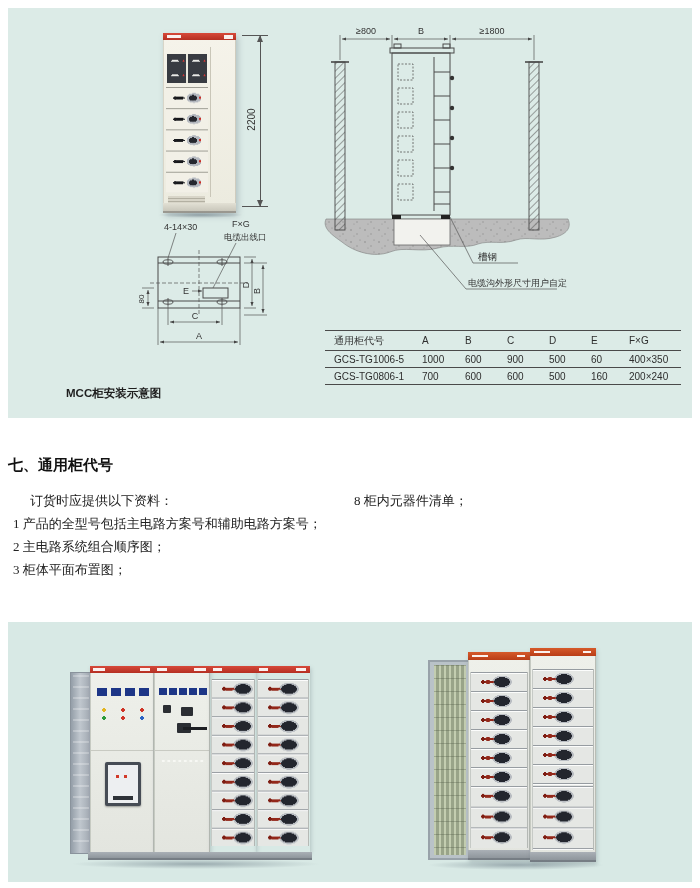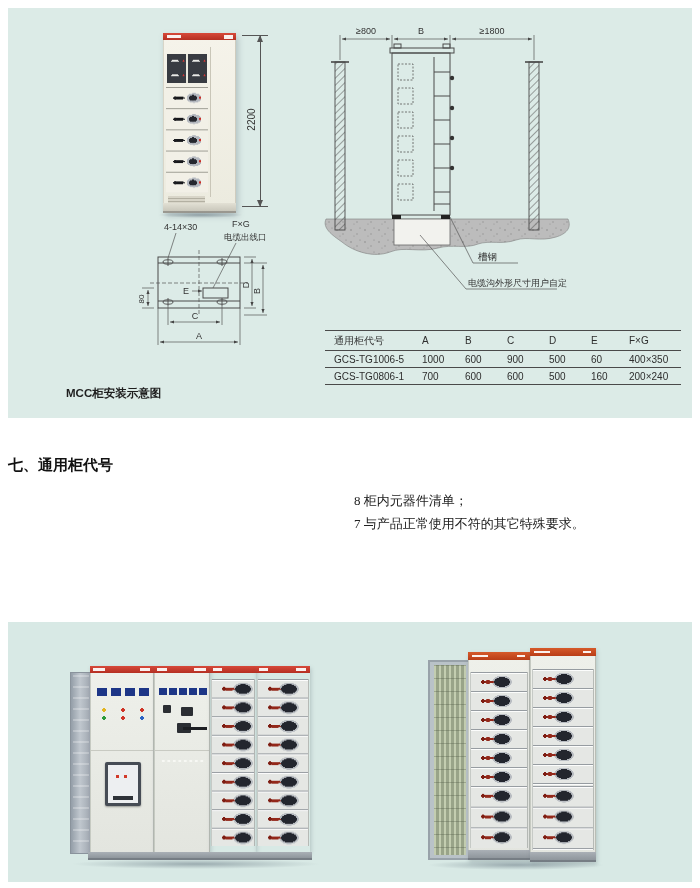--- a/index.html
+++ b/index.html
@@ -343,23 +343,28 @@
           <td>200×240</td>
         </tr>
       </tbody>
     </table>
 
     <div class="caption">MCC柜安装示意图</div>
   </div>
 
   <div class="sec-heading">七、通用柜代号</div>
 
+  <div class="order-col left">
+    <div class="order-intro">订货时应提供以下资料：</div>
+    <div>1 产品的全型号包括主电路方案号和辅助电路方案号；</div>
+    <div>2 主电路系统组合顺序图；</div>
+    <div>3 柜体平面布置图；</div>
+  </div>
   <div class="order-col right">
     <div>8 柜内元器件清单；</div>
-    <div>7 与产品正常使用不符的其它特殊要求。</div>
   </div>
 
   <div class="bottom-panel">
 
     <div class="photoL">
       <div class="pl-frame">
         <div class="pl-frame-slats"></div>
       </div>
 
       <div class="pcab" style="left:20px;top:4px;width:64px;height:186px;">

